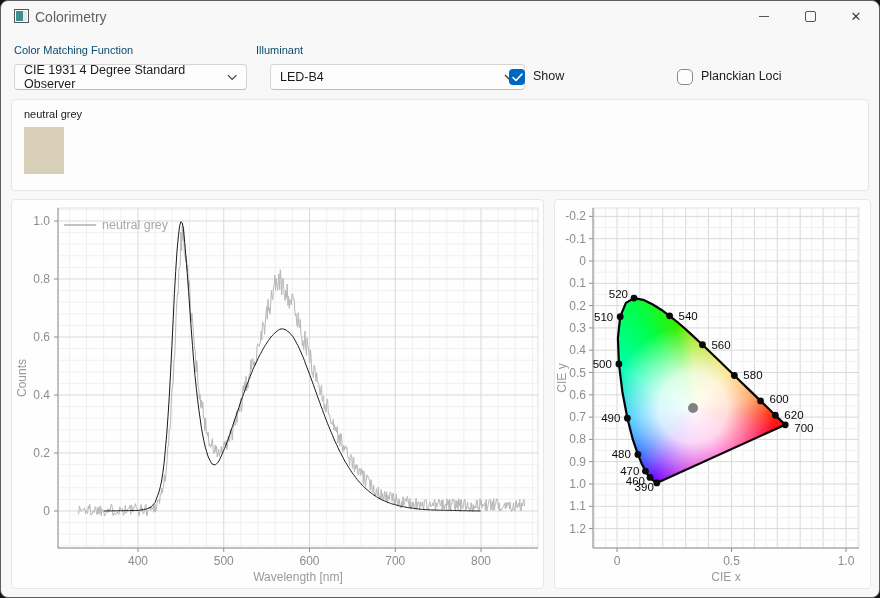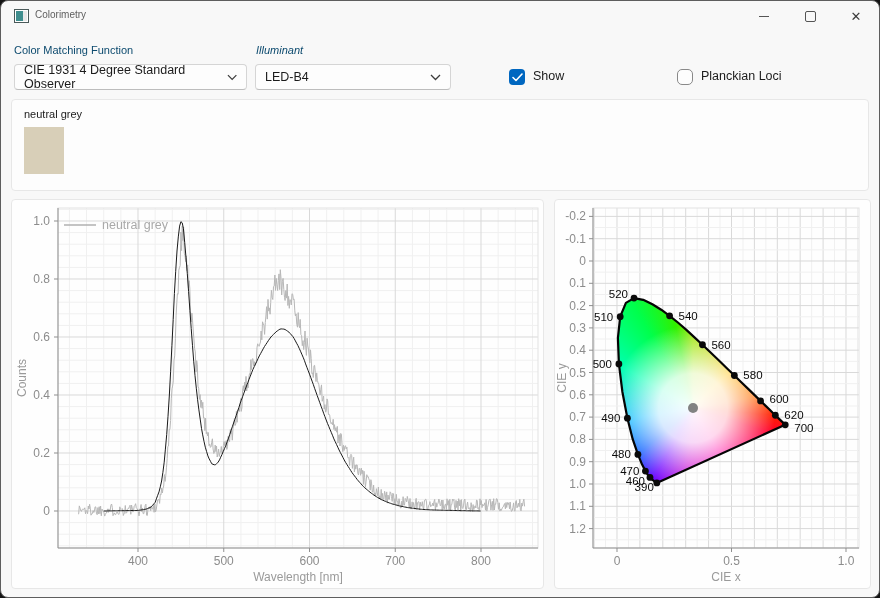--- a/index.html
+++ b/index.html
@@ -3,35 +3,35 @@
 <meta charset="utf-8">
 <style>
   html,body{margin:0;padding:0;background:#141414;font-family:"Liberation Sans","DejaVu Sans",sans-serif;}
   .window{position:relative;width:880px;height:598px;box-sizing:border-box;background:#f8f8f8;
           border:1px solid #5e5e5e;border-radius:8px;overflow:hidden;}
   
   .titlebar{position:absolute;left:0;top:0;width:100%;height:30px;}
   .app-icon{position:absolute;left:13px;top:8px;width:15px;height:14px;border:1px solid #4a5a5a;background:#fff;box-sizing:border-box;}
   .app-icon .half{position:absolute;left:1px;top:1px;width:7px;height:10px;background:#3f8e8e;}
   .app-icon .strip{position:absolute;right:1px;top:1px;width:4px;height:10px;background:#e8e8e8;}
-  .win-title{position:absolute;left:34px;top:8px;font-size:10px;color:#5f5f5f;}
+  .win-title{position:absolute;left:34px;top:8px;font-size:14px;color:#5f5f5f;}
   .win-controls{position:absolute;right:0;top:0;height:30px;display:flex;}
   .win-btn{width:46px;height:30px;display:flex;align-items:center;justify-content:center;color:#444;}
   .win-btn .min-glyph{width:10px;height:1px;background:#555;}
   .win-btn .max-glyph{width:9px;height:9px;border:1px solid #555;border-radius:2px;}
   .win-btn .close-glyph{font-size:13px;color:#3c3c3c;line-height:1;}
   
   .field-label{position:absolute;font-size:11px;color:#0c4a6e;}
   #cmf-label{left:13px;top:43px;}
-  #ill-label{left:255px;top:43px;font-style:italic;}
+  #ill-label{left:255px;top:43px;}
   .dropdown{position:absolute;top:63px;height:26px;box-sizing:border-box;background:#fdfdfd;
             border:1px solid #d5d5d5;border-bottom-color:#bdbdbd;border-radius:4px;
             display:flex;align-items:center;justify-content:space-between;padding:0 9px;font-size:12.5px;color:#1b1b1b;cursor:default;}
   #cmf-dd{left:13px;width:233px;}
-  #ill-dd{left:254px;width:196px;}
+  #ill-dd{left:269px;width:255px;}
   .chk-row{position:absolute;top:68px;display:flex;align-items:flex-start;gap:8px;font-size:12.5px;color:#1b1b1b;}
   #show-row{left:508px;}
   #planck-row{left:676px;}
   .chk{width:16px;height:16px;box-sizing:border-box;border-radius:4px;}
   .chk.checked{background:#0067c0;display:flex;align-items:center;justify-content:center;}
   .chk.unchecked{background:#fdfdfd;border:1px solid #898989;border-radius:5px;}
   
   .swatch-panel{position:absolute;left:10px;top:98px;width:858px;height:92px;box-sizing:border-box;
                 background:#fdfdfd;border:1px solid #e7e7e7;border-radius:4px;}
   .swatch-name{position:absolute;left:12px;top:8px;font-size:11px;color:#1b1b1b;}

